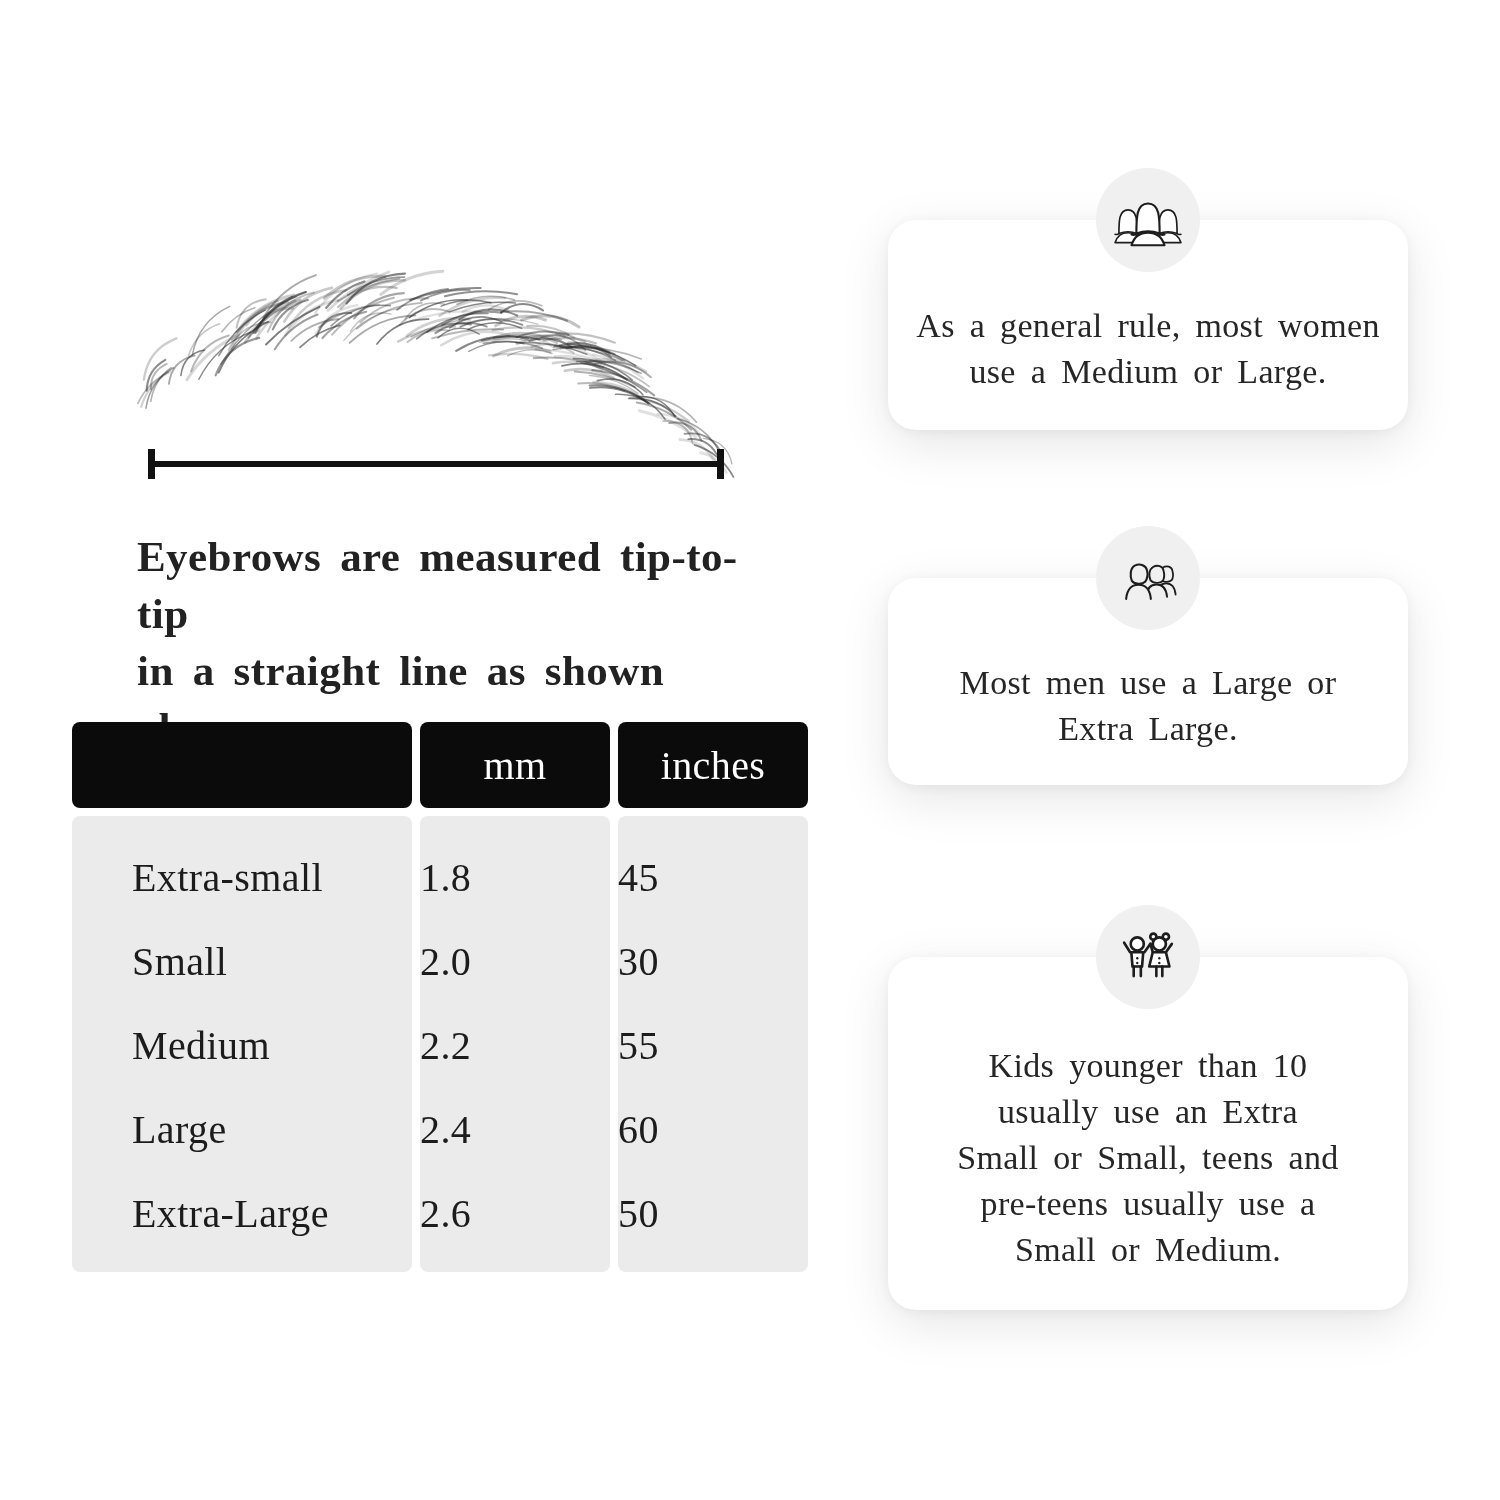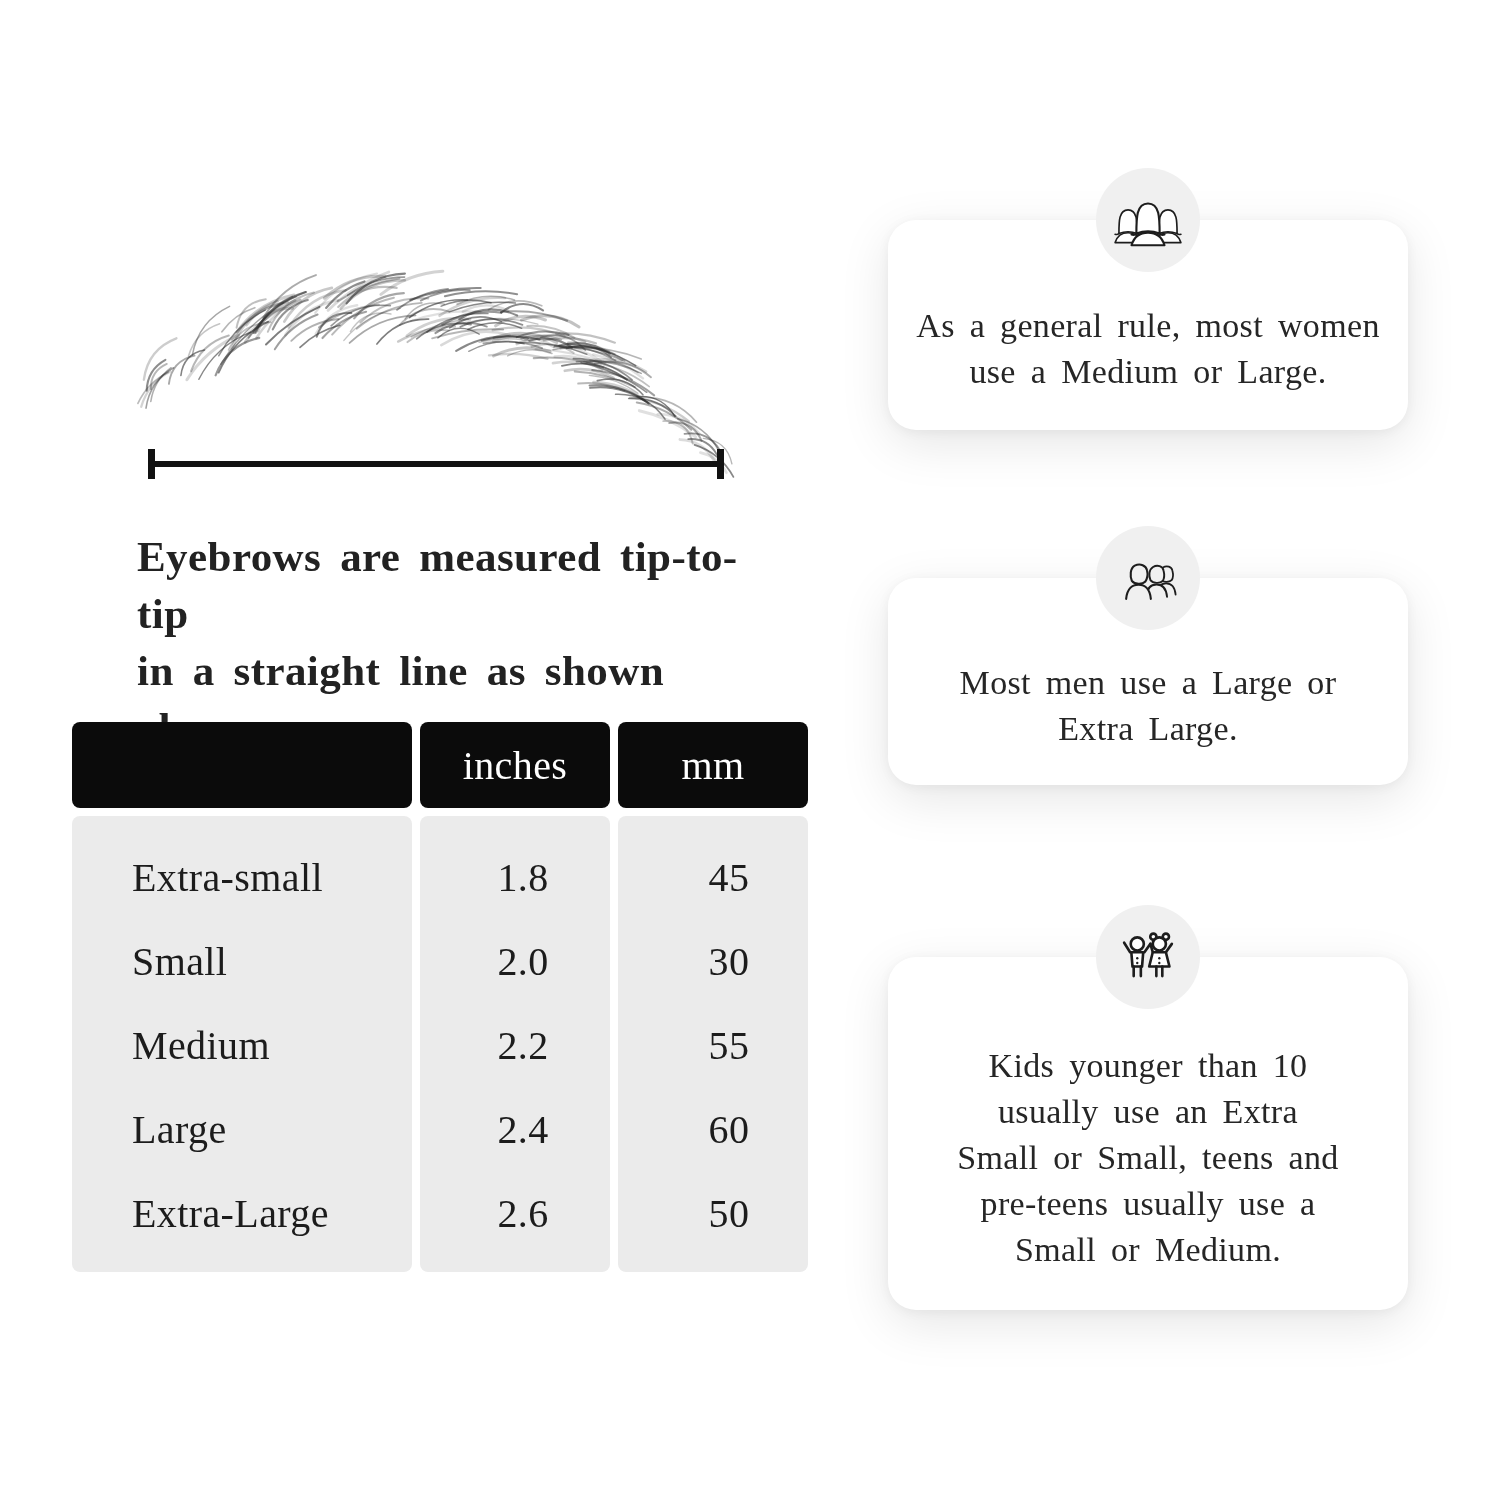--- a/index.html
+++ b/index.html
@@ -28,23 +28,23 @@
   .t-head-cell{
     background:#0b0b0b;border-radius:8px;color:#ffffff;
     display:flex;align-items:center;justify-content:center;font-size:40px;
   }
   .t-body{position:relative;height:456px;}
   .t-col{position:absolute;top:0;bottom:0;background:#ebebeb;border-radius:8px;}
   .t-col.c1{left:0;width:340px;}
   .t-col.c2{left:348px;width:190px;}
   .t-col.c3{left:546px;width:190px;}
   .t-rows{position:absolute;left:0;top:19px;width:100%;display:flex;flex-direction:column;}
-  .t-row{display:grid;grid-template-columns:340px 190px 190px;column-gap:16px;height:84px;align-items:center;font-size:40px;}
+  .t-row{display:grid;grid-template-columns:340px 190px 190px;column-gap:8px;height:84px;align-items:center;font-size:40px;}
   .t-cell-label{padding-left:60px;color:#1c1c1c;}
-  .t-cell-num{text-align:center;color:#1c1c1c;}
+  .t-cell-num{color:#1c1c1c;}
 
   
   .card{
     position:absolute;left:888px;width:520px;background:#ffffff;border-radius:28px;
     box-shadow:0 14px 50px rgba(0,0,0,0.10),0 2px 12px rgba(0,0,0,0.05);
     display:flex;align-items:center;justify-content:center;
   }
   .card.c1{top:220px;height:210px;}
   .card.c2{top:578px;height:207px;}
   .card.c3{top:957px;height:353px;}
@@ -242,22 +242,22 @@
     <div class="mline-bar"></div>
     <div class="mline-tick right"></div>
   </div>
 
   <div class="fig-caption serif preline">Eyebrows are measured tip-to-tip
 in a straight line as shown above.</div>
 
   <div class="size-table">
     <div class="t-head">
       <div class="t-head-cell serif"></div>
+      <div class="t-head-cell serif">mm</div>
       <div class="t-head-cell serif">inches</div>
-      <div class="t-head-cell serif">mm</div>
     </div>
     <div class="t-body">
       <div class="t-col c1"></div>
       <div class="t-col c2"></div>
       <div class="t-col c3"></div>
       <div class="t-rows">
         <div class="t-row">
           <div class="t-cell-label serif">Extra-small</div>
           <div class="t-cell-num serif">1.8</div>
           <div class="t-cell-num serif">45</div>

